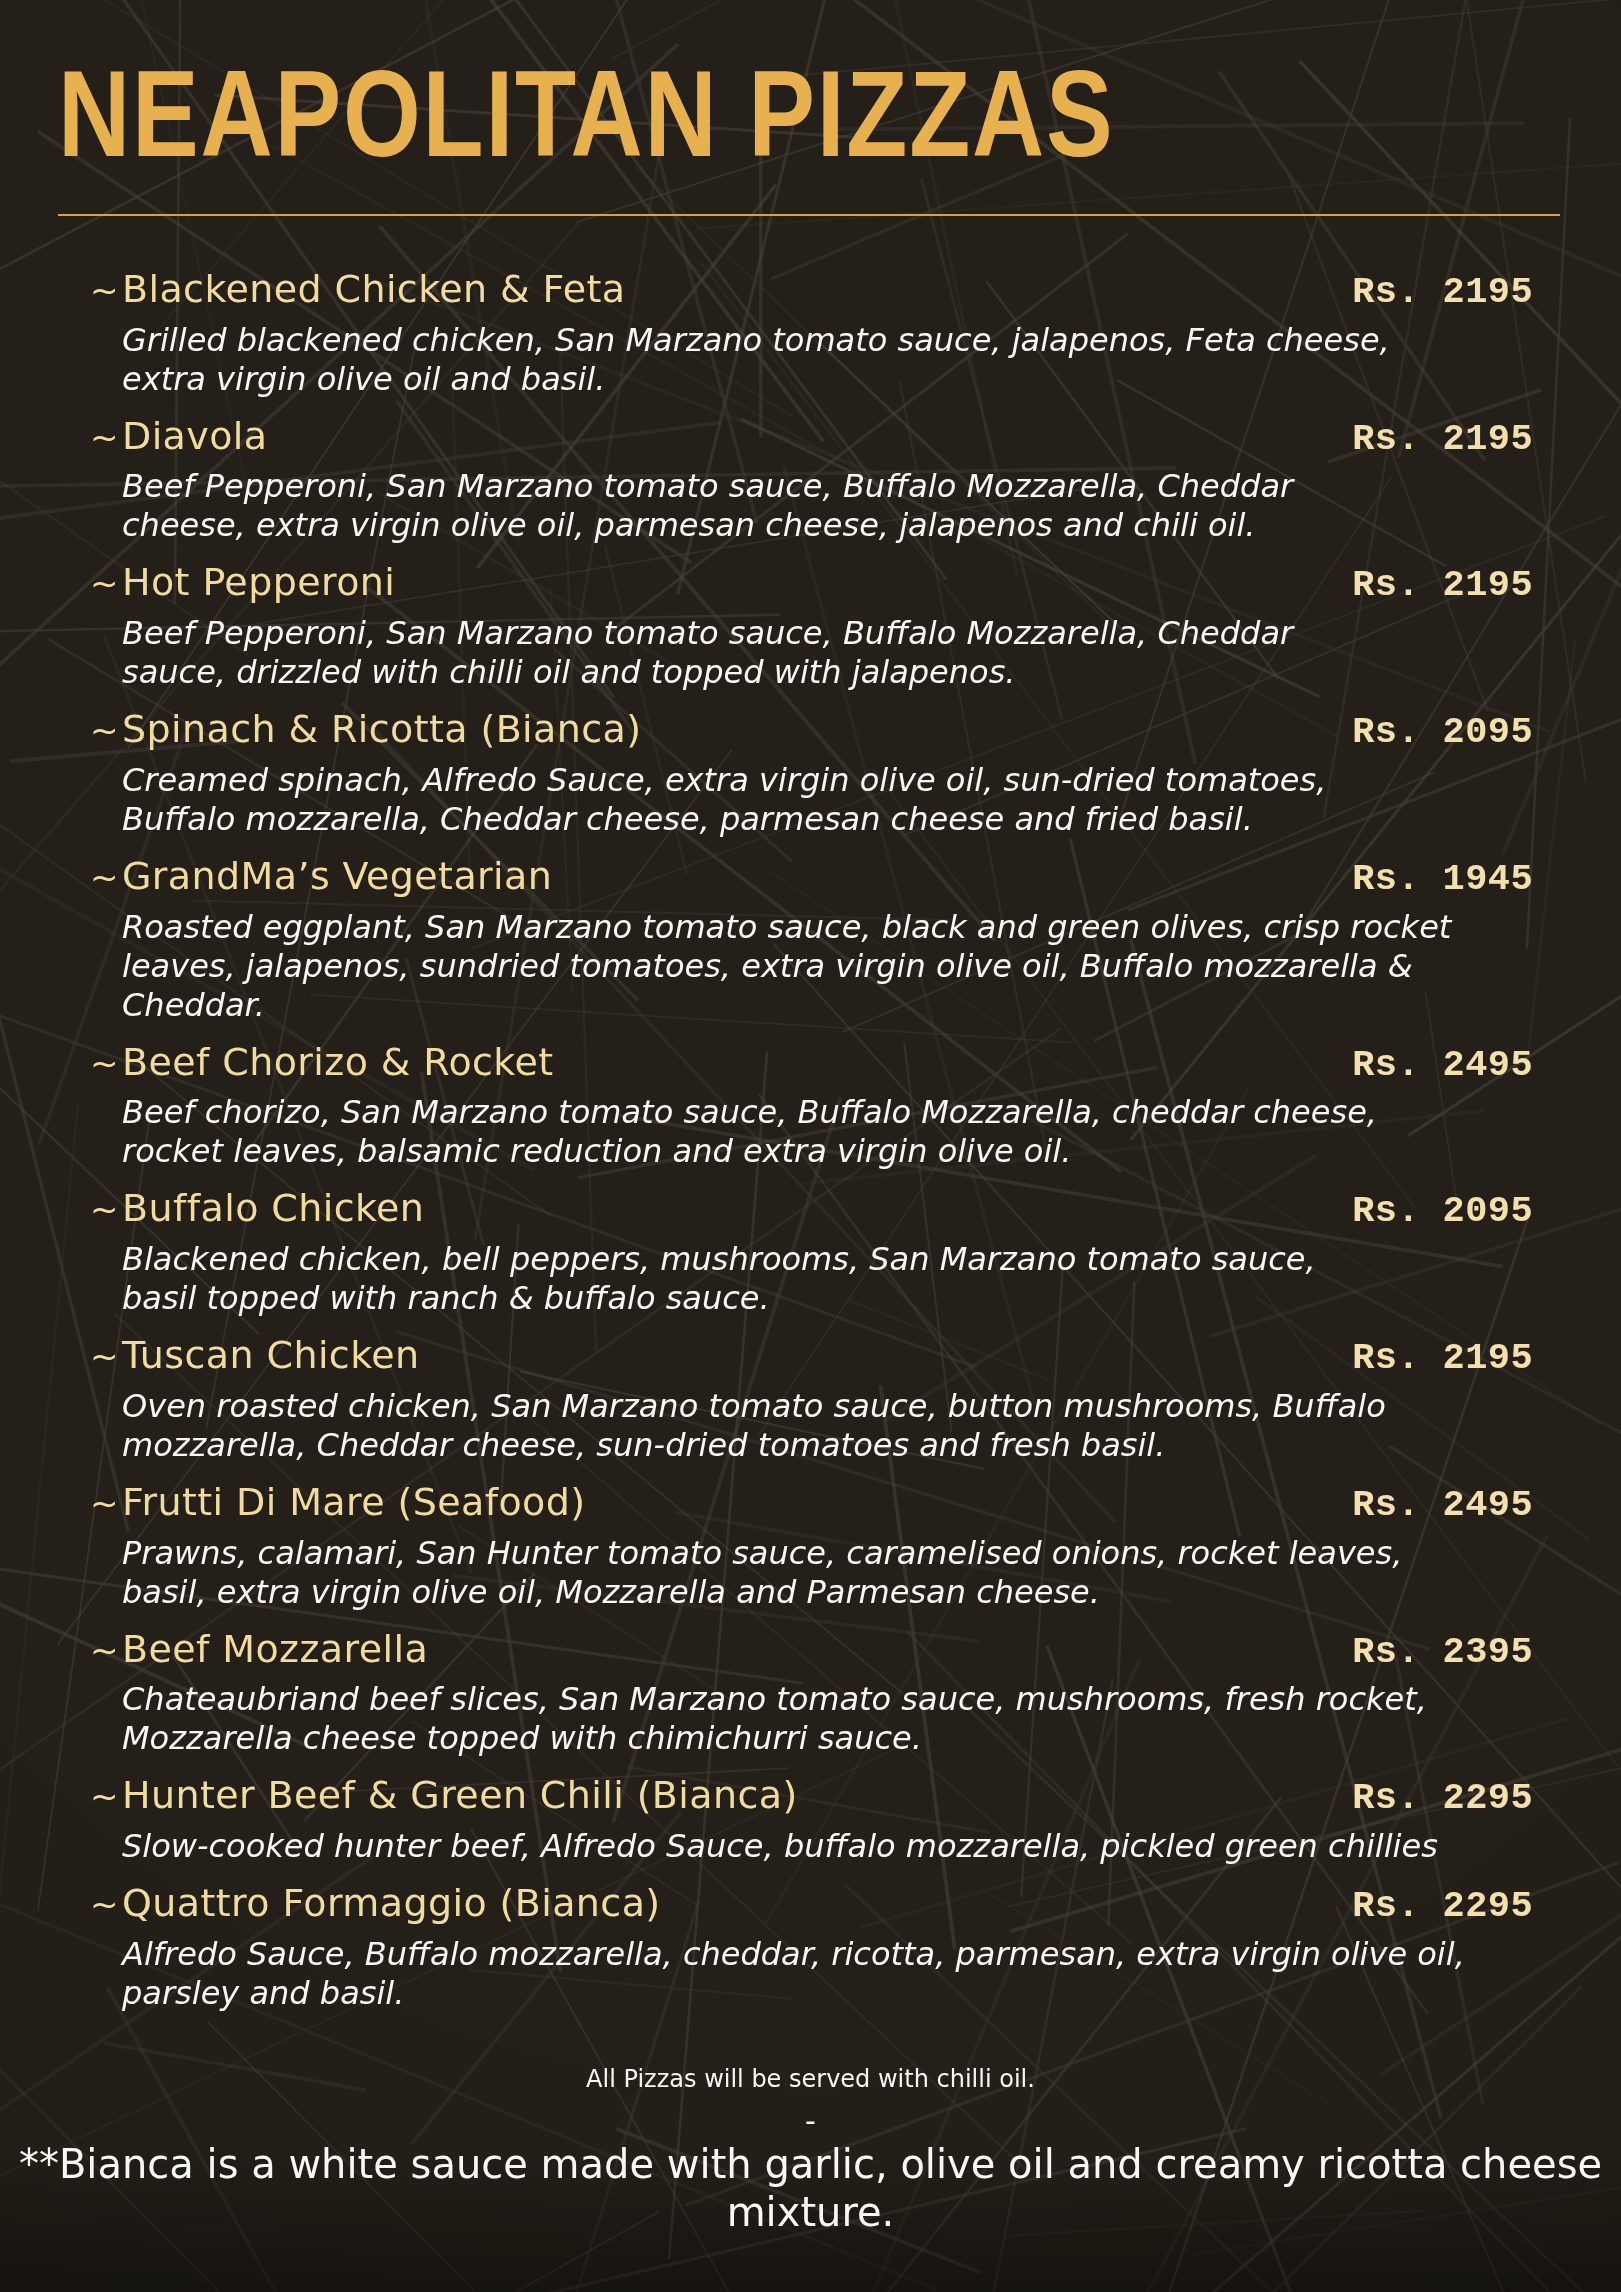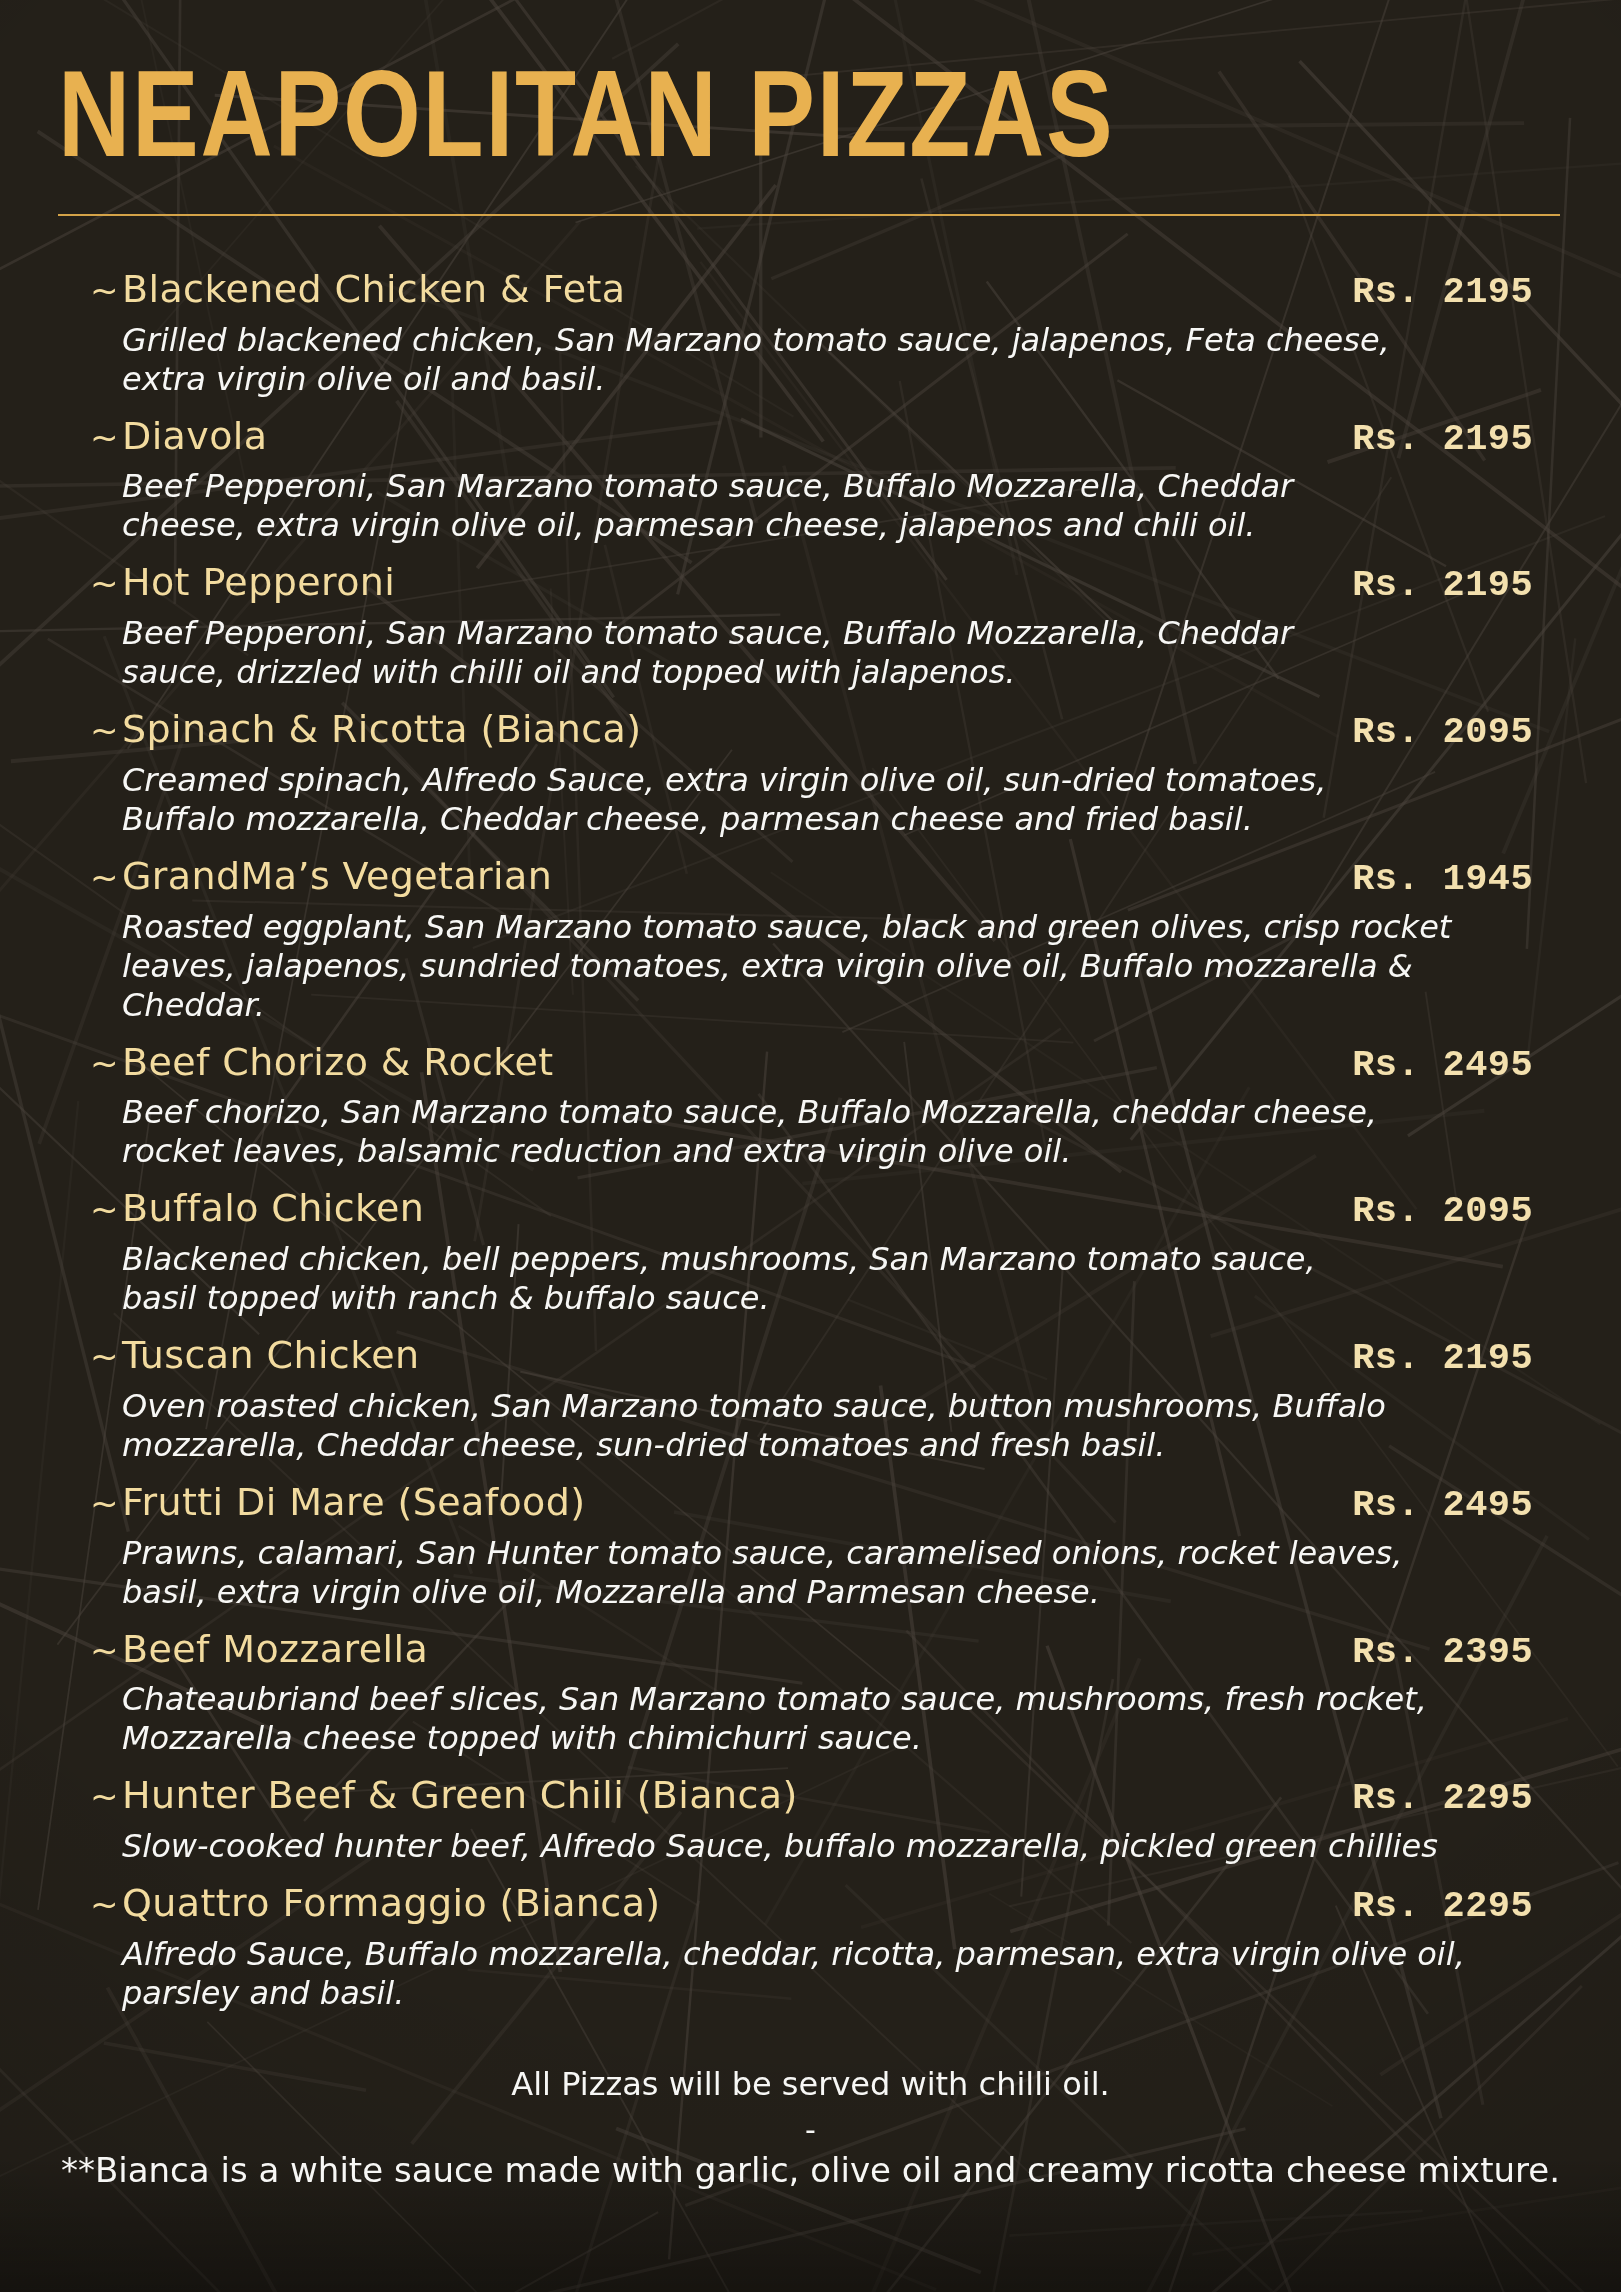--- a/index.html
+++ b/index.html
@@ -67,23 +67,23 @@
     margin-left:32px;margin-top:7.2px;
     font-style:italic;
     font-size:32px;line-height:39px;
     color:var(--description_white);
   }
   footer{
     margin-top:52px;
     text-align:center;
     color:var(--description_white);
   }
-  .footer-note{font-size:32px;line-height:1.2;}
+  .footer-note{font-size:24px;line-height:1.2;}
   .footer-divider{font-size:30px;line-height:1.2;margin:9px 0 1.8px 0;}
-  .footer-bianca{font-size:34px;line-height:1.2;}
+  .footer-bianca{font-size:40px;line-height:1.2;}
 </style>
 </head>
 <body>
 
 <svg id="bg-pattern" width="1621" height="2293" viewBox="0 0 1810 2560" xmlns="http://www.w3.org/2000/svg">
     <line x1="87.4" y1="1229.4" x2="-42.2" y2="2537.1" stroke="#4a433c" stroke-width="2.45" opacity="0.18"></line>
     <line x1="453.5" y1="1070.0" x2="539.9" y2="1390.0" stroke="#4a433c" stroke-width="3.45" opacity="0.35"></line>
     <line x1="871.3" y1="686.1" x2="-430.0" y2="713.7" stroke="#4a433c" stroke-width="2.64" opacity="0.49"></line>
     <line x1="2246.5" y1="1782.2" x2="1228.0" y2="2669.9" stroke="#4a433c" stroke-width="3.39" opacity="0.55"></line>
     <line x1="413.7" y1="809.5" x2="1245.6" y2="1699.9" stroke="#4a433c" stroke-width="3.39" opacity="0.30"></line>

